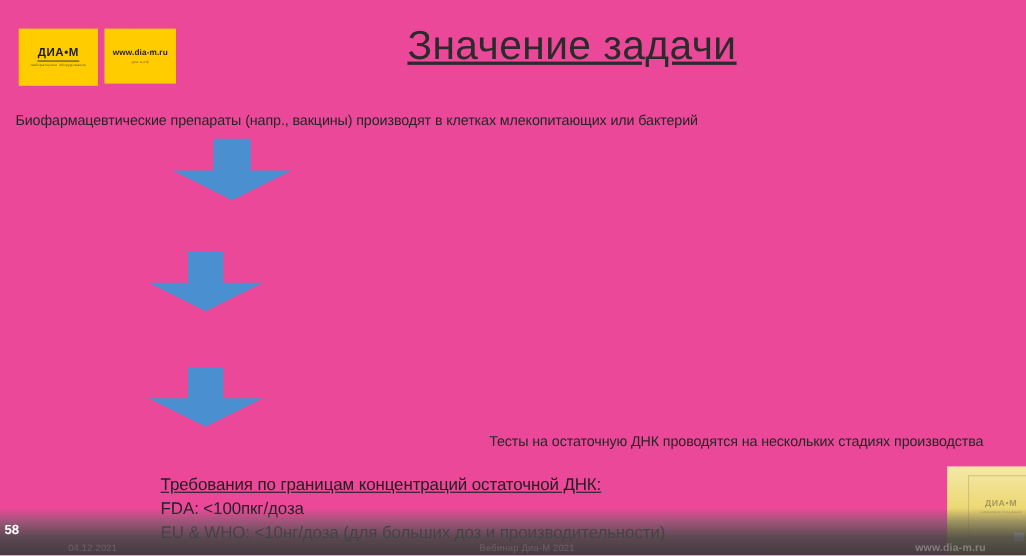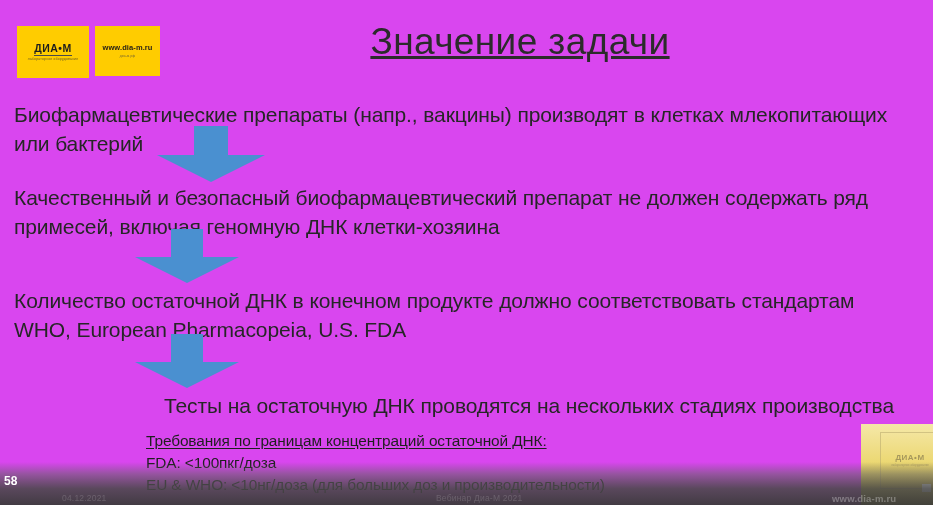--- a/index.html
+++ b/index.html
@@ -7,21 +7,21 @@
     padding: 0;
     background: #ffffff;
   }
   body {
     font-family: "Liberation Sans", "DejaVu Sans", sans-serif;
   }
   #slide {
     position: relative;
     width: 933px;
     height: 505px;
-    background: #d946ef;
+    background: #ec4899;
     overflow: hidden;
   }
 
   
   .logo-box {
     position: absolute;
     background: #FFCC00;
     display: flex;
     flex-direction: column;
     align-items: center;
@@ -82,21 +82,21 @@
     letter-spacing: 0.4px;
     line-height: 1.1;
     white-space: nowrap;
     text-decoration: underline;
   }
 
   
   .body-text {
     position: absolute;
     left: 14px;
-    font-size: 21px;
+    font-size: 13px;
     color: #262626;
     line-height: 1.38;
     letter-spacing: -0.1px;
     width: 880px;
   }
   #para-0 { top: 101px; }
   #para-1 { top: 184px; }
   #para-2 { top: 287px; }
   #para-3 { top: 392px; text-align: right; }
 
@@ -225,29 +225,27 @@
   <div id="slide-title">Значение задачи</div>
 
   <div class="body-text" id="para-0">Биофармацевтические препараты (напр., вакцины) производят в клетках млекопитающих или бактерий</div>
 
   <div class="arrow" id="arrow-0">
     <svg width="108" height="56" viewBox="0 0 108 56" aria-hidden="true">
       <polygon points="37,0 71,0 71,29 108,29 54,56 0,29 37,29" fill="#4A90D0"></polygon>
     </svg>
   </div>
 
-  <div class="body-text" id="para-1">Качественный и безопасный биофармацевтический препарат не должен содержать ряд примесей, включая геномную ДНК клетки-хозяина</div>
 
   <div class="arrow" id="arrow-1">
     <svg width="104" height="54" viewBox="0 0 104 54" aria-hidden="true">
       <polygon points="36,0 68,0 68,28 104,28 52,54 0,28 36,28" fill="#4A90D0"></polygon>
     </svg>
   </div>
 
-  <div class="body-text" id="para-2">Количество остаточной ДНК в конечном продукте должно соответствовать стандартам WHO, European Pharmacopeia, U.S. FDA</div>
 
   <div class="arrow" id="arrow-2">
     <svg width="104" height="54" viewBox="0 0 104 54" aria-hidden="true">
       <polygon points="36,0 68,0 68,28 104,28 52,54 0,28 36,28" fill="#4A90D0"></polygon>
     </svg>
   </div>
 
   <div class="body-text" id="para-3">Тесты на остаточную ДНК проводятся на нескольких стадиях производства</div>
 
   <div id="requirements">

